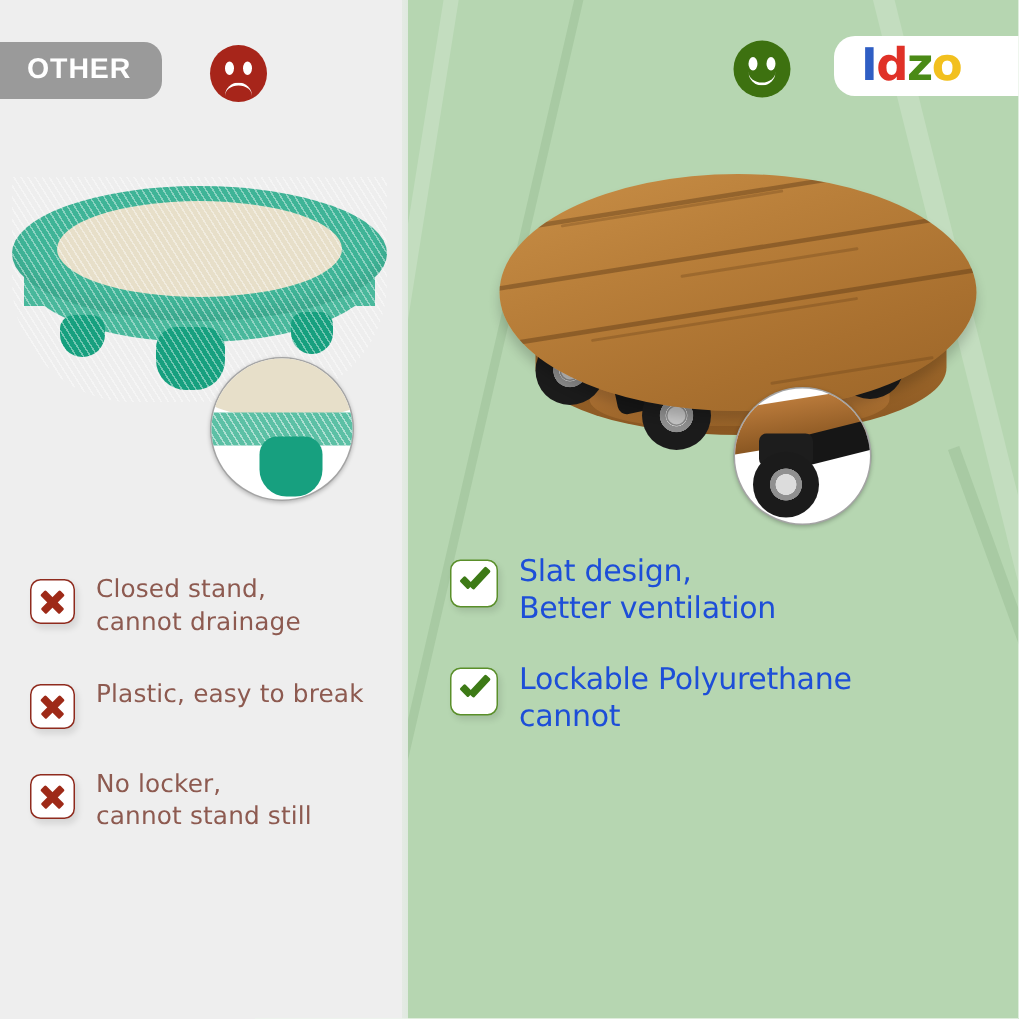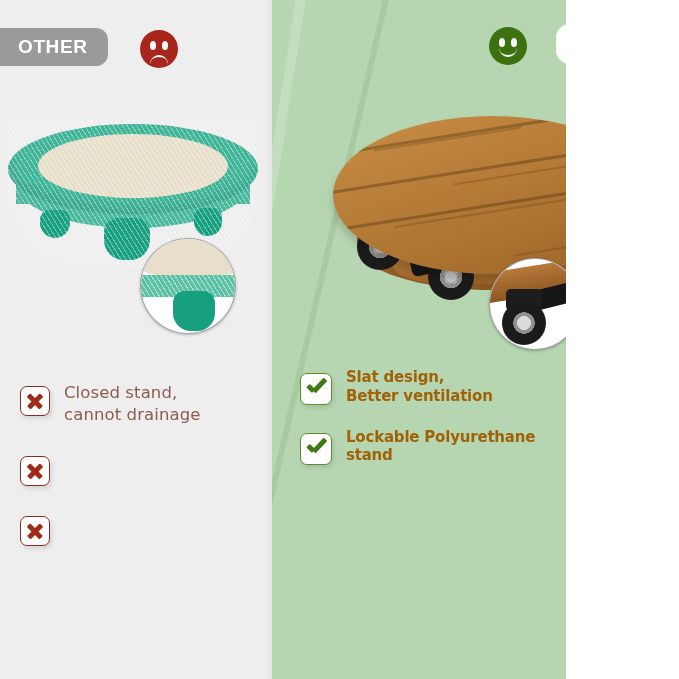--- a/index.html
+++ b/index.html
@@ -2,21 +2,21 @@
 <html><head>
 <meta charset="utf-8">
 <style>
   * { box-sizing: border-box; margin: 0; padding: 0; }
   html, body {
     width: 679px; height: 679px;
     font-family: "Liberation Sans", sans-serif;
     overflow: hidden;
     background: #ffffff;
   }
-  .stage { position: relative; width: 566px; height: 679px; overflow: hidden; }
+  .stage { position: relative; width: 679px; height: 679px; overflow: hidden; }
 
   
   .panel-left {
     position: absolute; left: 0; top: 0; width: 268px; height: 679px;
     background: #eeeeee;
   }
   .panel-divider {
     position: absolute; left: 268px; top: 0; width: 4px; height: 679px;
     background: linear-gradient(to right,#e4eae4,#dfe9df);
   }
@@ -244,21 +244,21 @@
     background:#3d7a16; border-radius:1px; transform: rotate(-47deg);
   }
 
   .txt-left {
     font-family: "DejaVu Sans", sans-serif;
     font-size: 16.5px; line-height: 1.32; color: #8d5a50;
     white-space: pre-line; letter-spacing: .1px;
   }
   .txt-right {
     font-family: "DejaVu Sans", sans-serif;
-    font-weight: bold; font-size: 15px; line-height: 1.25; color: #a16207;
+    font-weight: normal; font-size: 20px; line-height: 1.25; color: #1d4ed8;
     white-space: pre-line; letter-spacing: -.2px;
   }
 </style>
 </head>
 <body>
 
 <div class="stage">
 
   <div class="panel-left">
 
@@ -294,25 +294,28 @@
         <div class="box x">
             <span class="gx"></span>
           </div>
         <div class="txt-left">Closed stand,
 cannot drainage</div>
       </div>
       <div class="item">
         <div class="box x">
             <span class="gx"></span>
           </div>
+        <div class="txt-left">Plastic, easy to break</div>
       </div>
       <div class="item">
         <div class="box x">
             <span class="gx"></span>
           </div>
+        <div class="txt-left">No locker,
+cannot stand still</div>
       </div>
     </div>
   </div>
 
   <div class="panel-divider"></div>
 
   <div class="panel-right">
     <div class="streak" style="left:30px;top:-40px;width:10px;height:760px;transform:rotate(9deg);"></div>
     <div class="streak dark" style="left:120px;top:-40px;width:6px;height:760px;transform:rotate(13deg);"></div>
     <div class="streak" style="left:300px;top:-40px;width:14px;height:760px;transform:rotate(-14deg);"></div>
@@ -376,18 +379,18 @@
           <span class="gc"></span>
         </div>
       <div class="txt-right">Slat design,
 Better ventilation</div>
     </div>
     <div class="item">
       <div class="box chk">
           <span class="gc"></span>
         </div>
       <div class="txt-right">Lockable Polyurethane
-stand</div>
+cannot</div>
     </div>
   </div>
 
 
 </div>
 
 </body></html>

